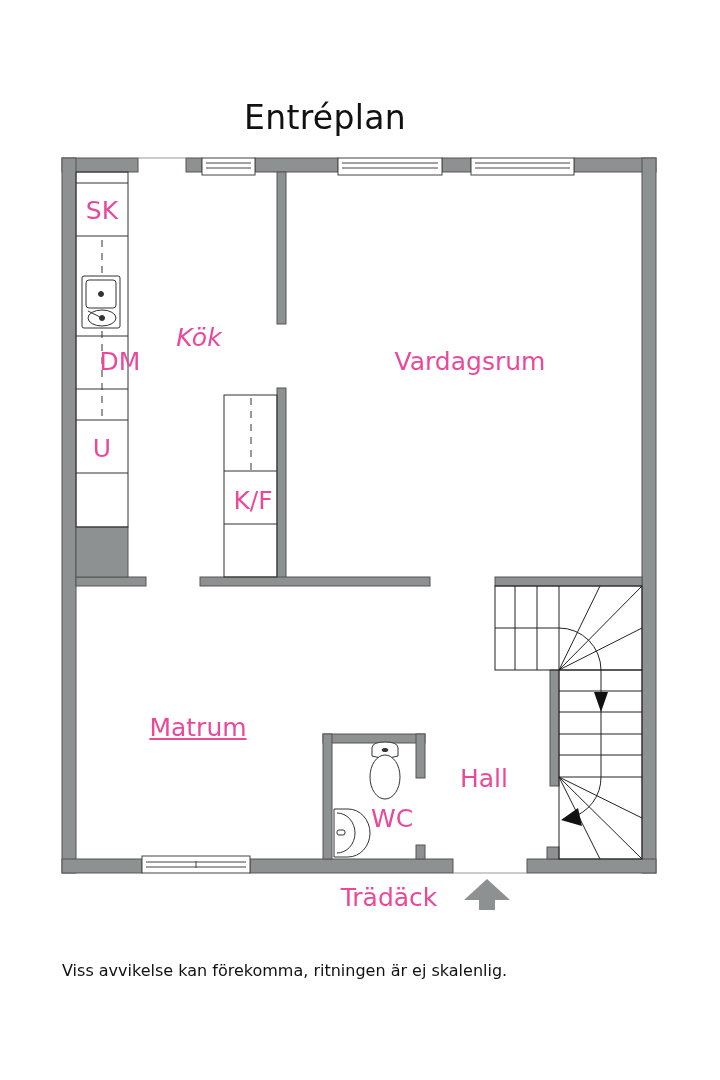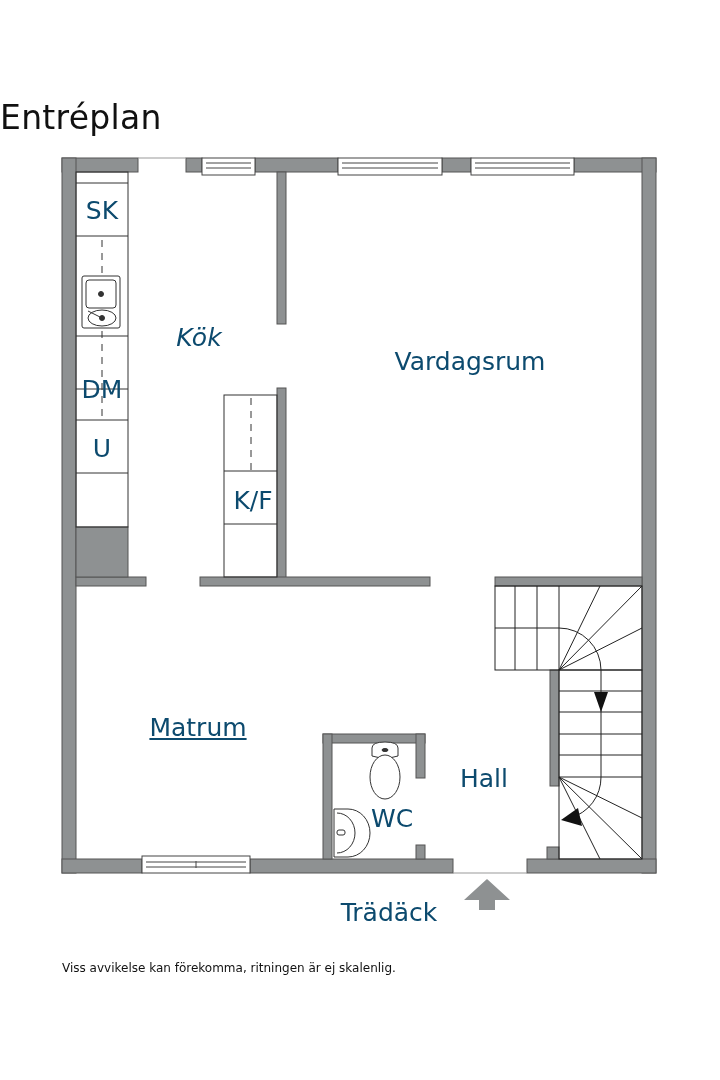--- a/index.html
+++ b/index.html
@@ -1,23 +1,23 @@
 <!DOCTYPE html>
 <html><head>
 <meta charset="utf-8">
 <style>
   html, body { margin:0; padding:0; background:#ffffff; }
   body { width:720px; height:1080px; position:relative; overflow:hidden;
          font-family:"DejaVu Sans", sans-serif; color:#111; }
-  .title { position:absolute; top:98px; left:0; width:650px; text-align:left;
+  .title { position:absolute; top:98px; left:0; width:650px; text-align:center;
            font-size:33px; font-weight:400; letter-spacing:0.3px; }
   svg.plan { position:absolute; left:0; top:0; }
-  .lbl { position:absolute; font-size:25px; color:#0c4a6e; white-space:nowrap; }
+  .lbl { position:absolute; font-size:25px; color:#ec4899; white-space:nowrap; }
   .lbl.c { transform:translateX(-50%); }
-  .note { position:absolute; left:62px; top:961px; font-size:12px; color:#111; }
+  .note { position:absolute; left:62px; top:961px; font-size:16px; color:#111; }
 </style>
 </head>
 <body>
 
 <div class="title">Entréplan</div>
 
 <svg class="plan" width="720" height="1080" viewBox="0 0 720 1080">
   <g fill="#8e9192" stroke="#555" stroke-width="1">
 
     <rect x="62" y="158" width="76" height="14"></rect>
@@ -125,23 +125,23 @@
     <ellipse cx="385" cy="750" rx="3" ry="1.5" fill="#333"></ellipse>
     <path d="M334,809 L348,809 A22,24 0 0 1 348,857 L334,857 Z"></path>
     <path d="M337,813 A18,20 0 0 1 337,853" fill="none"></path>
     <rect x="337" y="830" width="8" height="5" rx="2"></rect>
   </g>
 
   <polygon points="487,879 510,900 495,900 495,910 479,910 479,900 464,900" fill="#8e9192"></polygon>
 </svg>
 
 <div class="lbl c" style="left:102px;top:196px;">SK</div>
-<div class="lbl c" style="left:102px;top:347px;margin-top:28px;">DM</div>
+<div class="lbl c" style="left:120px;top:347px;">DM</div>
 <div class="lbl c" style="left:102px;top:434px;">U</div>
 <div class="lbl c" style="left:253px;top:486px;">K/F</div>
 <div class="lbl c" style="left:199px;top:323px;font-style:italic;">Kök</div>
 <div class="lbl c" style="left:470px;top:347px;">Vardagsrum</div>
 <div class="lbl c" style="left:198px;top:713px;text-decoration:underline;">Matrum</div>
 <div class="lbl c" style="left:484px;top:764px;">Hall</div>
 <div class="lbl c" style="left:392px;top:804px;">WC</div>
-<div class="lbl c" style="left:389px;top:883px;margin-top:15px;">Trädäck</div>
+<div class="lbl c" style="left:389px;top:883px;">Trädäck</div>
 
 <div class="note">Viss avvikelse kan förekomma, ritningen är ej skalenlig.</div>
 
 </body></html>

